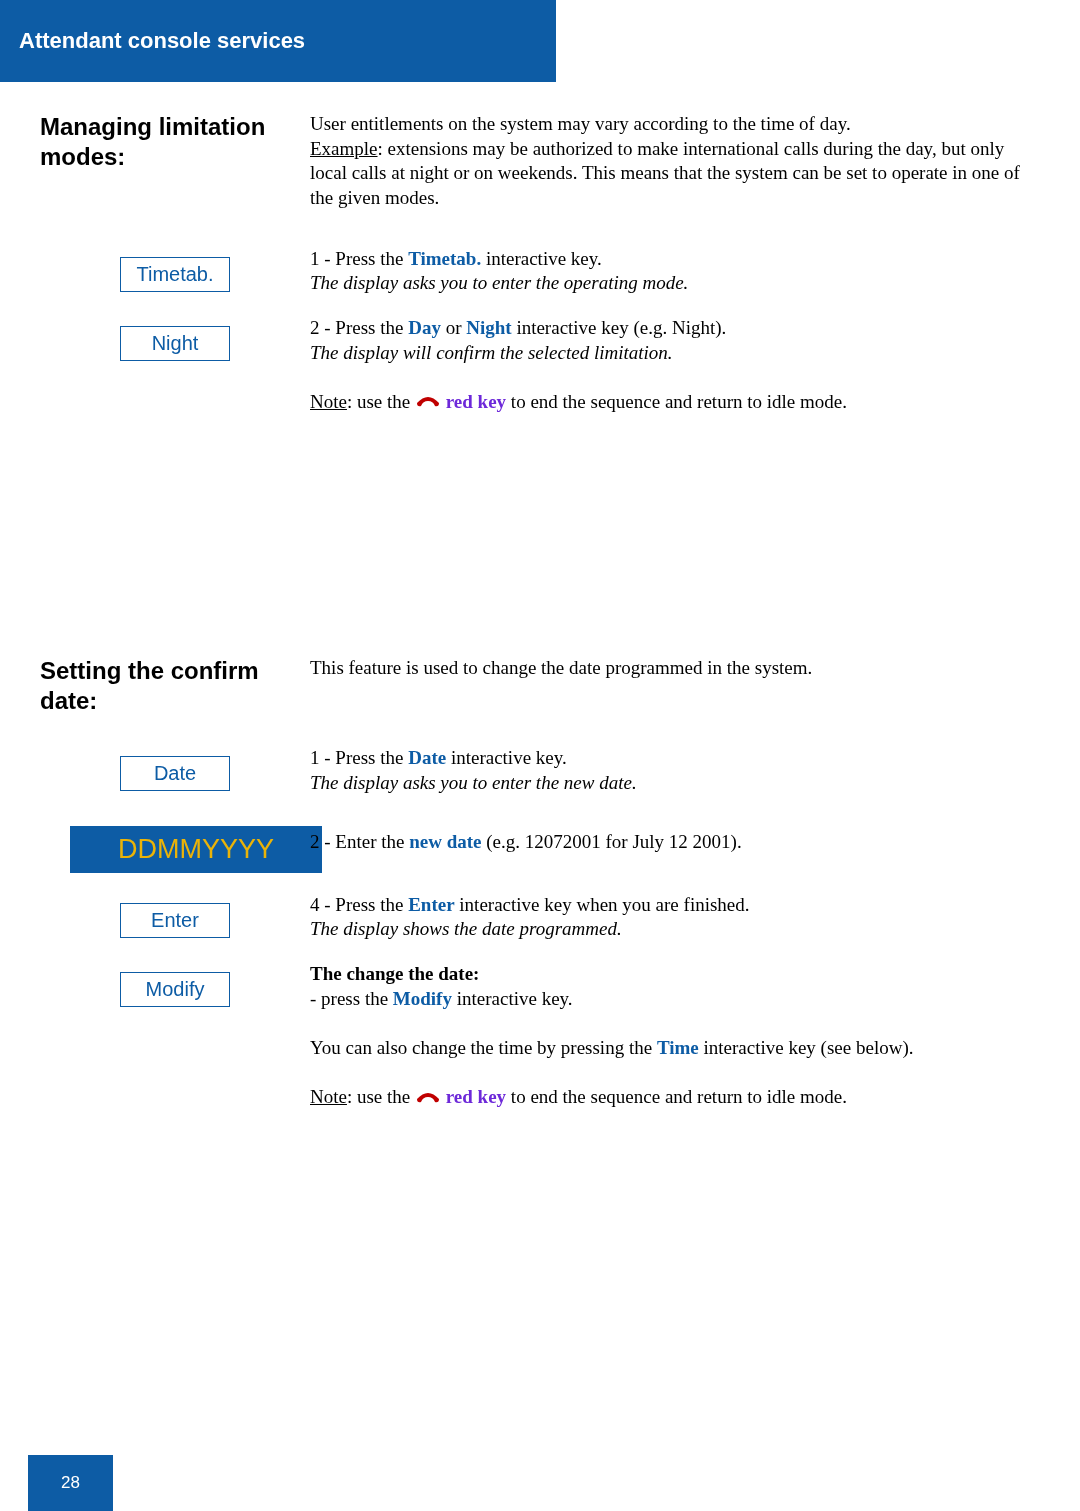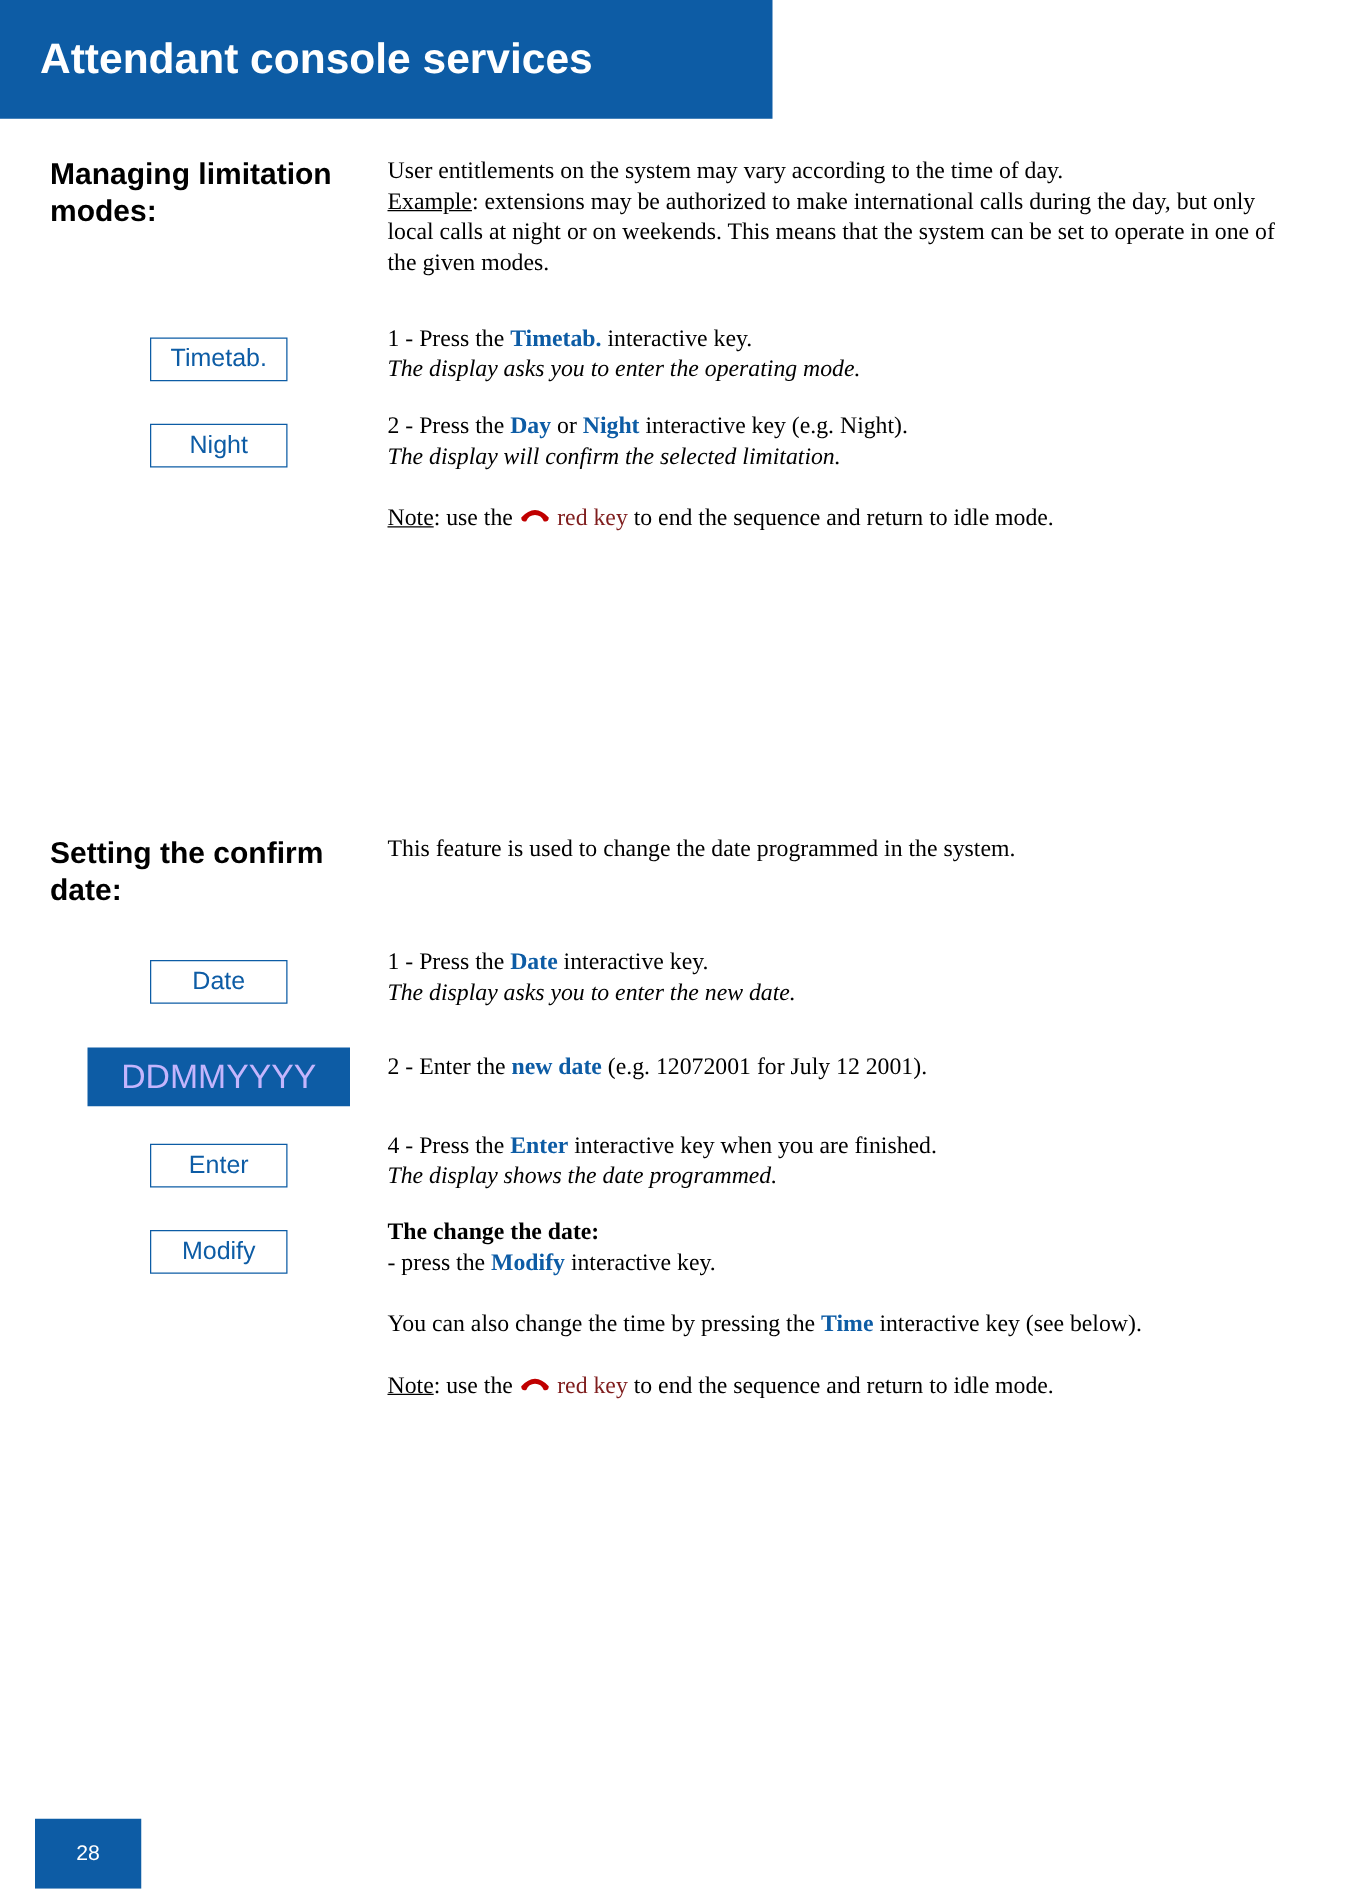--- a/index.html
+++ b/index.html
@@ -6,25 +6,25 @@
     body {
       width: 1080px;
       height: 1511px;
       font-family: Georgia, 'Times New Roman', serif;
       background: #ffffff;
       position: relative;
     }
     .header-bar {
       background: #0d5ca5;
       color: #ffffff;
-      padding: 28px 32px;
+      padding: 28px 19px;
       font-family: Arial, Helvetica, sans-serif;
       font-weight: bold;
-      font-size: 34px;
-      width: 618px;
+      font-size: 22px;
+      width: 556px;
     }
     .content {
       padding: 30px 40px 0 40px;
       display: flex;
       flex-direction: column;
     }
     .section {
       display: flex;
       margin-bottom: 20px;
     }
@@ -56,32 +56,32 @@
       font-size: 20px;
       text-align: center;
       padding: 5px 0;
       width: 110px;
       margin-left: 80px;
       margin-top: 10px;
       background: #ffffff;
     }
     .display-box {
       background: #0d5ca5;
-      color: #c4b5fd;
+      color: #eab308;
       font-family: Arial, Helvetica, sans-serif;
       font-size: 27px;
       text-align: center;
       padding: 8px 0;
-      width: 210px;
+      width: 252px;
       margin-left: 30px;
       margin-top: 10px;
     }
     .para { margin-bottom: 16px; }
     .blue-bold { color: #0d5ca5; font-weight: bold; }
-    .red-bold { color: #7f1d1d; font-weight: normal; }
+    .red-bold { color: #6d28d9; font-weight: bold; }
     .ital { font-style: italic; }
     .uline { text-decoration: underline; }
     .bold { font-weight: bold; }
     .phone-icon {
       display: inline-block;
       vertical-align: middle;
     }
     .gap-large { height: 220px; }
     .footer {
       position: absolute;

